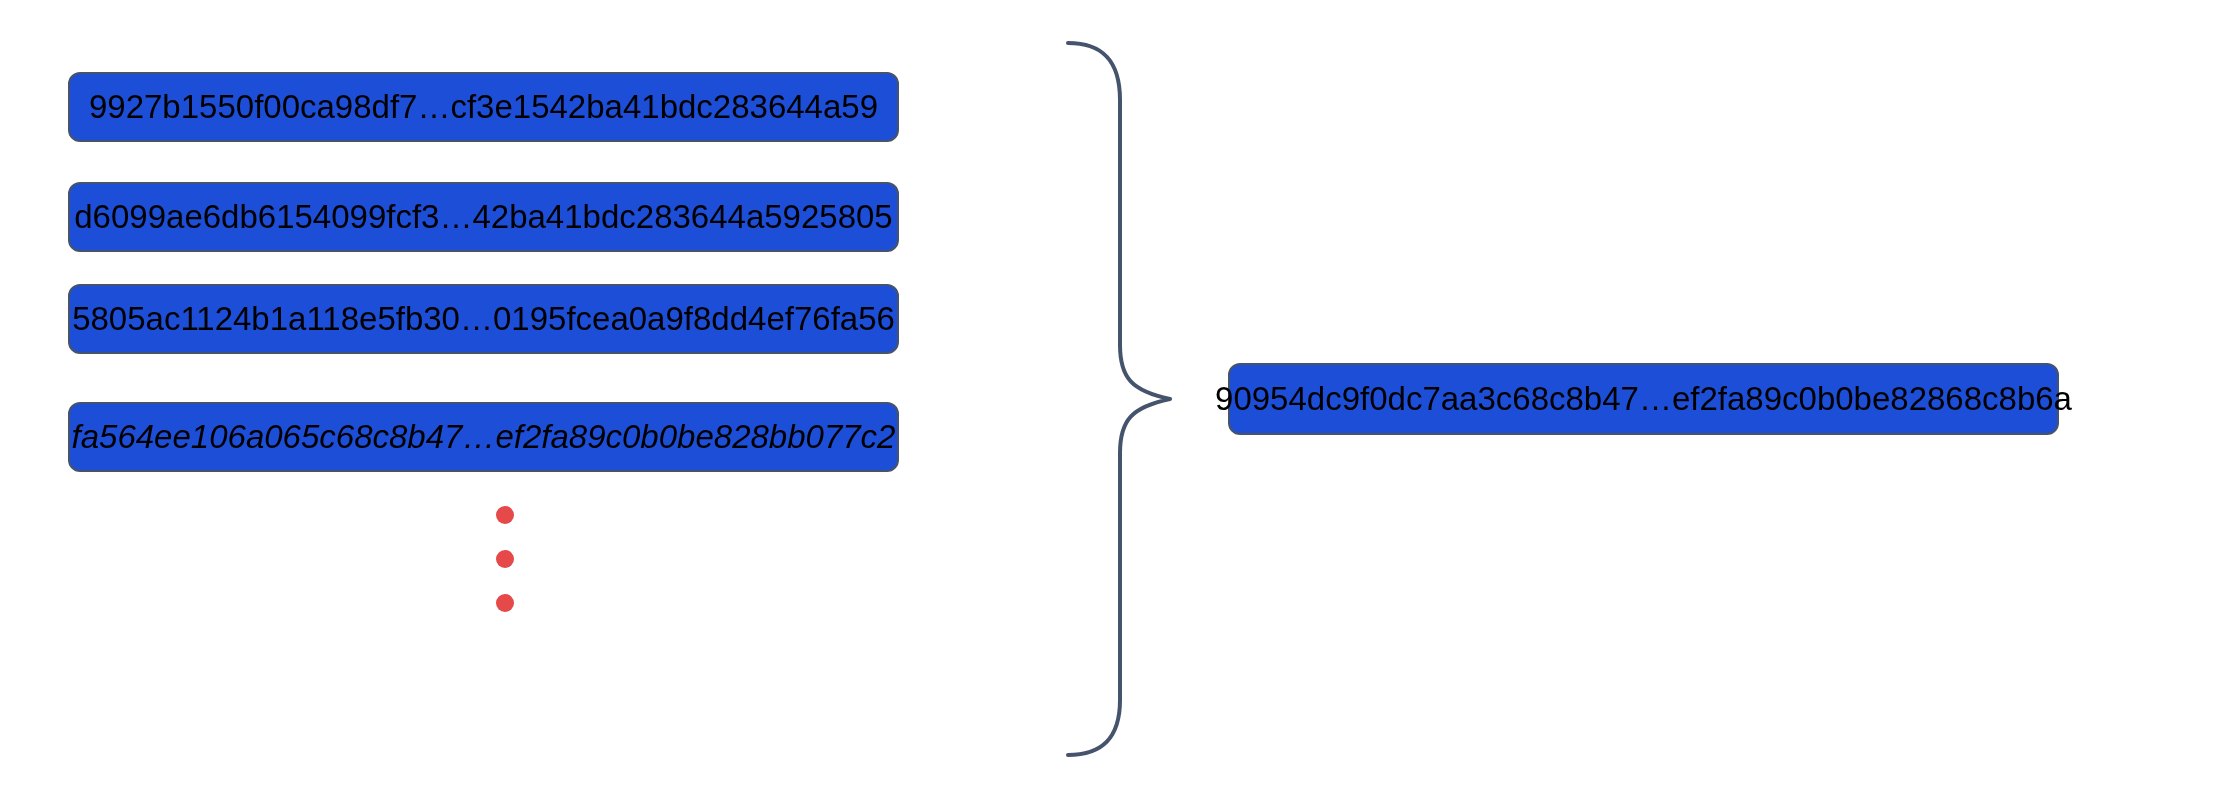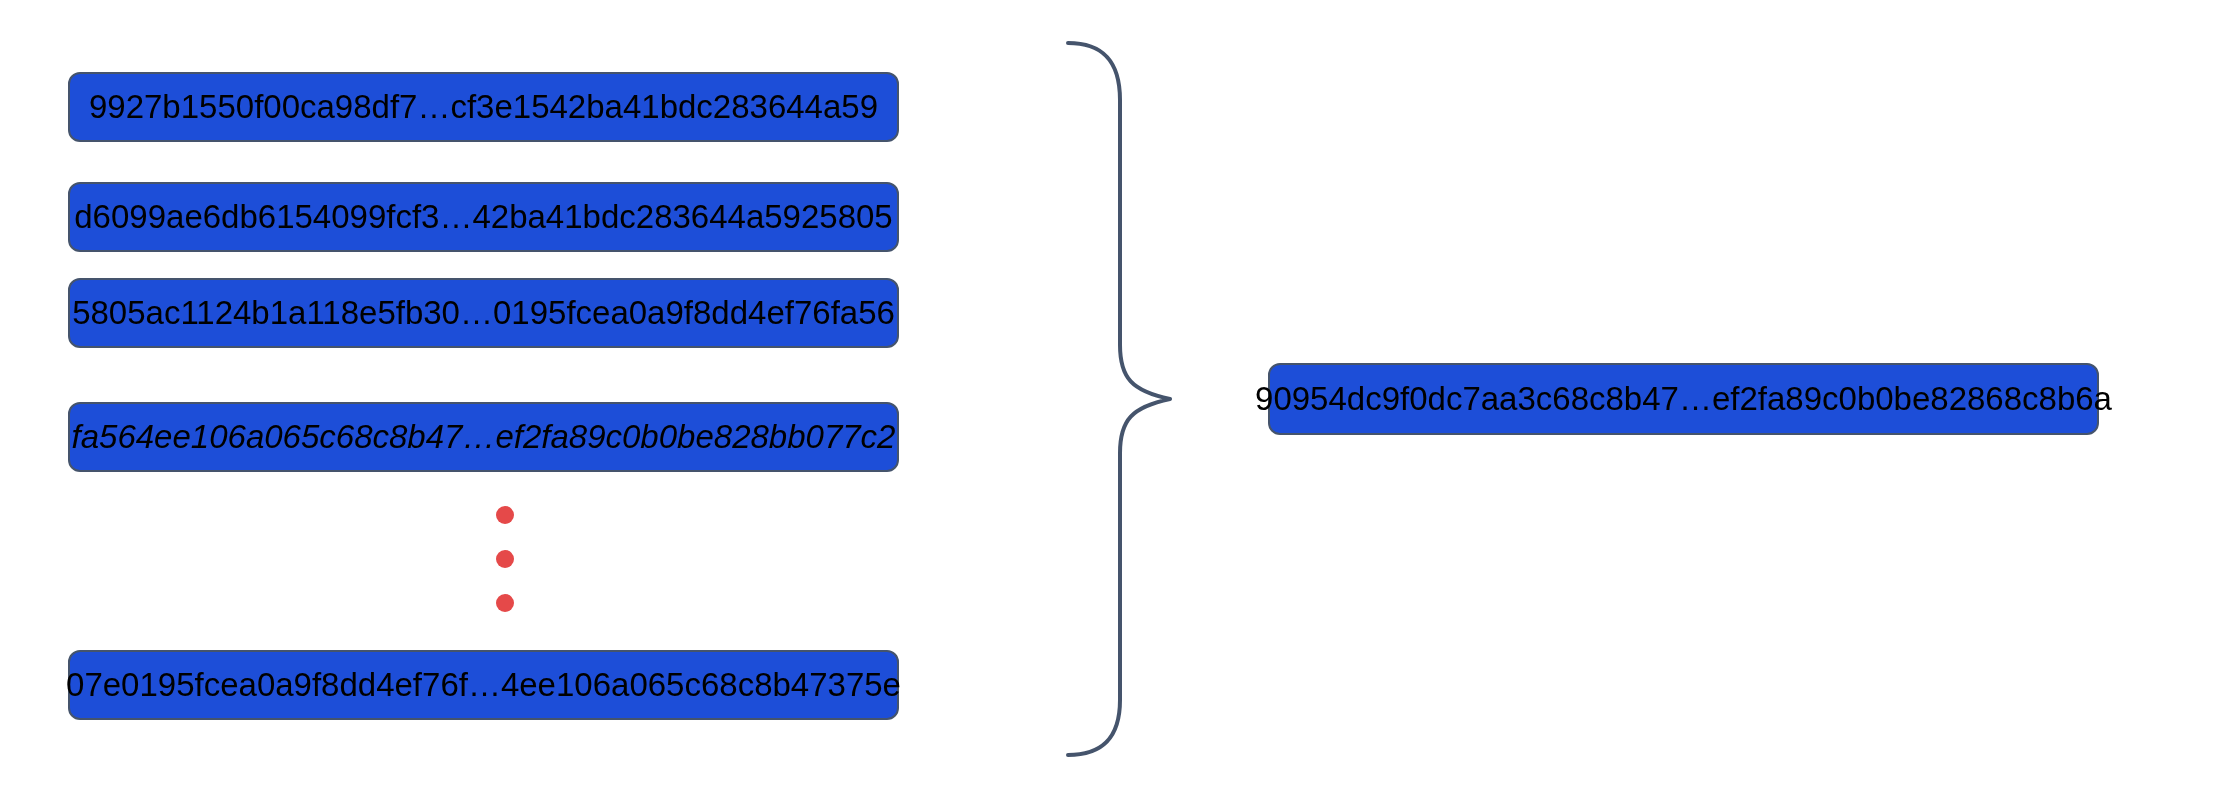--- a/index.html
+++ b/index.html
@@ -29,28 +29,27 @@
     justify-content: center;
   }
   .hash-box span {
     font-size: 33px;
     color: var(--text, #000000);
     white-space: nowrap;
     letter-spacing: 0;
   }
   .b1 { top: 72px; }
   .b2 { top: 182px; text-align: center; }
-  .b3 { top: 278px; justify-content: center; }
+  .b3 { top: 284px; justify-content: center; }
   .b4 { top: 402px; font-style: italic; }
   .b5 { top: 650px; }
   .result-box {
     left: 1228px;
     top: 363px;
     height: 72px;
-    margin-left: 40px;
   }
   .dots {
     position: absolute;
     left: 496px;
     top: 506px;
     width: 18px;
     height: 106px;
     display: flex;
     flex-direction: column;
     justify-content: space-between;
@@ -94,23 +93,20 @@
   <div class="hash-box b4">
     <span>fa564ee106a065c68c8b47…ef2fa89c0b0be828bb077c2</span>
   </div>
 
   <div class="dots">
       <span class="dot"></span>
       <span class="dot"></span>
       <span class="dot"></span>
     </div>
 
-  <div class="hash-box b5">
-    <span>07e0195fcea0a9f8dd4ef76f…4ee106a065c68c8b47375e</span>
-  </div>
 
   <svg class="brace" width="160" height="740" viewBox="1040 30 160 740">
     <path d="M 1068 43
              C 1100 43 1120 58 1120 100
              L 1120 345
              C 1120 378 1132 391 1170 399
              C 1132 407 1120 420 1120 453
              L 1120 700
              C 1120 740 1100 755 1068 755"></path>
   </svg>

